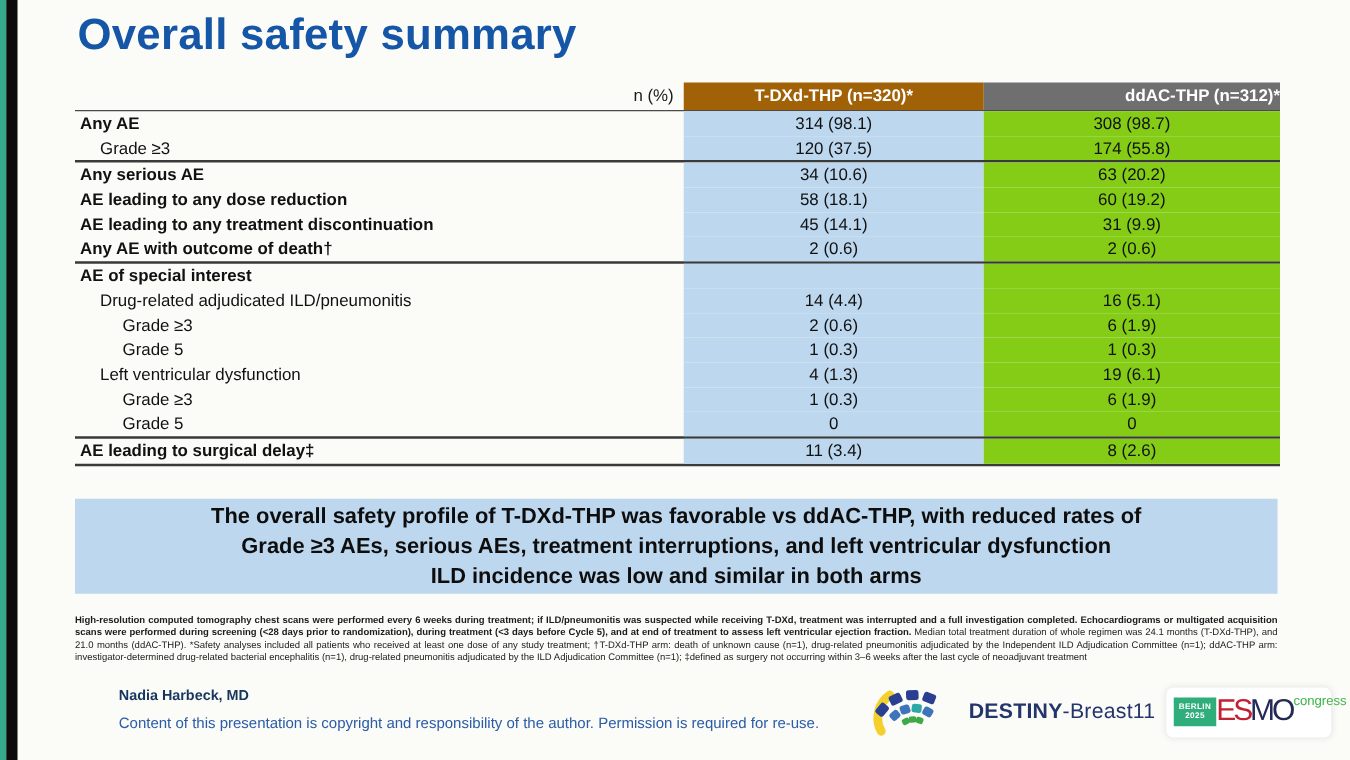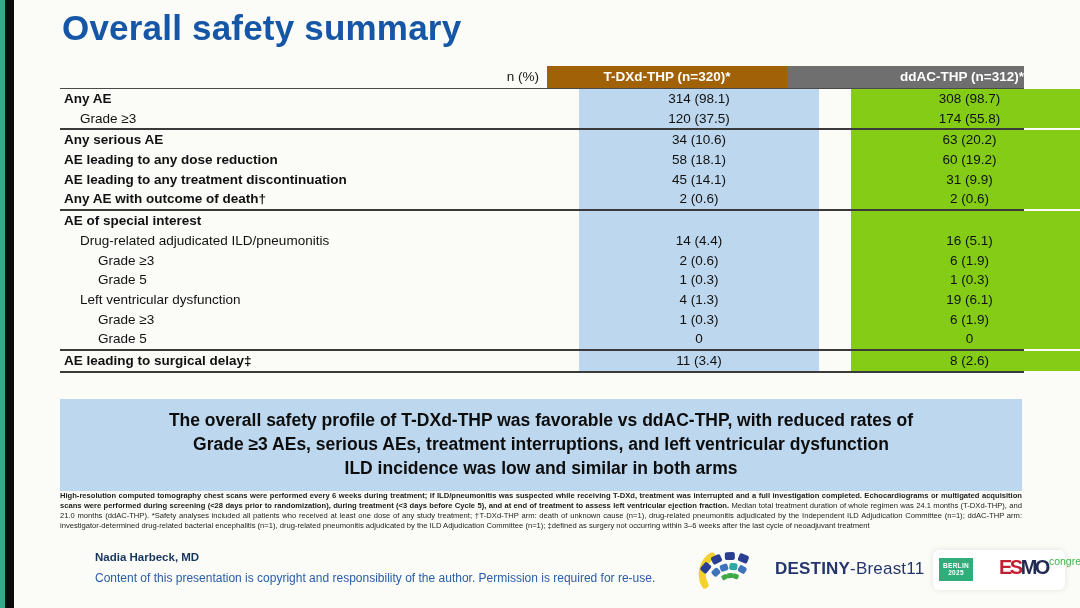--- a/index.html
+++ b/index.html
@@ -12,51 +12,51 @@
   .title{position:absolute;left:62px;top:8px;margin:0;font-size:35px;font-weight:bold;
          color:#1656A6;letter-spacing:0.2px;}
 
   .table{position:absolute;left:60px;top:66px;width:964px;font-size:13.5px;}
   .thead{display:grid;grid-template-columns:487px 240px 237px;height:22px;line-height:22px;
          border-bottom:1.5px solid #4a4a4a;}
   .unit{text-align:right;padding-right:8px;color:#1a1a1a;}
   .hcol1{background:#a16207;color:#fff;font-weight:bold;text-align:center;}
   .hcol2{background:#6F6F6F;color:#fff;font-weight:bold;text-align:right;}
 
-  .trow{display:grid;grid-template-columns:487px 240px 237px;height:19.7px;line-height:19.7px;gap:32px;}
+  .trow{display:grid;grid-template-columns:487px 240px 237px;height:19.7px;line-height:19.7px;}
   .trow.divider{border-bottom:2px solid #3a3a3a;}
   .lbl{padding-left:4px;white-space:nowrap;}
   .lbl.bold{font-weight:bold;}
   .lbl.indent1{padding-left:20px;}
   .lbl.indent2{padding-left:38px;}
   .val1{background:#BDD7EE;text-align:center;}
   .val2{background:#84cc16;text-align:center;}
 
-  .summary{position:absolute;left:60px;top:399px;width:962px;height:92px;background:#BDD7EE;
+  .summary{position:absolute;left:60px;top:399px;width:962px;height:76px;background:#BDD7EE;
            text-align:center;font-weight:bold;font-size:17.5px;color:#0d0d0d;
            display:flex;flex-direction:column;justify-content:center;gap:2px;line-height:1.25;}
 
   .footnote{position:absolute;left:60px;top:491px;width:962px;margin:0;font-size:7.6px;
             line-height:1.32;text-align:justify;color:#1c1c1c;}
   .footnote b{font-weight:bold;}
 
   .author{position:absolute;left:95px;top:551px;font-size:11.5px;font-weight:bold;color:#17365D;}
   .copyright{position:absolute;left:95px;top:571px;font-size:12px;color:#2A5CA8;}
 
   .destiny{position:absolute;left:698px;top:549px;display:flex;align-items:center;gap:25px;}
   .destiny .dtxt{font-size:17px;color:#24356B;letter-spacing:0.2px;}
   .destiny .dtxt b{font-weight:bold;}
 
   .esmo{position:absolute;left:933px;top:550px;width:132px;height:40px;background:#fff;
         border-radius:6px;box-shadow:0 0 6px rgba(0,0,0,0.10);display:flex;align-items:flex-start;
         padding:4px 4px 0 6px;box-sizing:border-box;}
   .esmo-badge{display:flex;flex-direction:column;justify-content:center;background:#2FAE7C;color:#fff;
         font-size:6.5px;font-weight:bold;line-height:1.15;padding:4px 4px;margin-top:4px;
         text-align:center;letter-spacing:0.3px;}
-  .esmo-letters{font-size:20px;font-weight:700;letter-spacing:-2.5px;line-height:1;margin-top:3px;padding-left:26px;}
+  .esmo-letters{font-size:24px;font-weight:400;letter-spacing:-2.5px;line-height:1;margin-top:3px;}
   .esmo-letters .red{color:#C22133;}
   .esmo-letters .navy{color:#232A56;}
   .esmo-congress{color:#3DB549;font-size:10.5px;position:relative;top:1px;margin-left:1px;}
 </style>
 </head>
 <body>
 
 <div class="slide">
   <div class="edge-green"></div>
   <div class="edge-black"></div>

